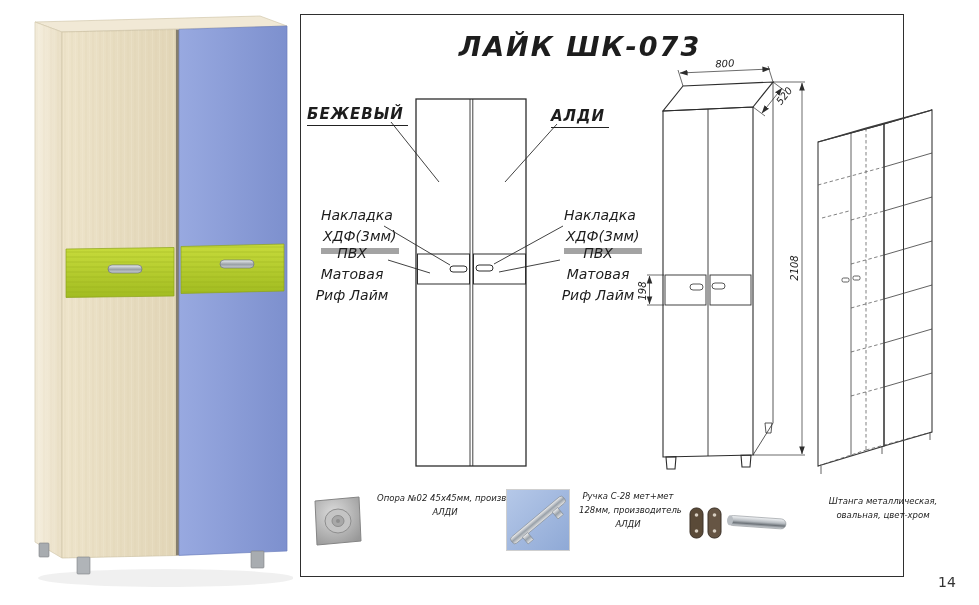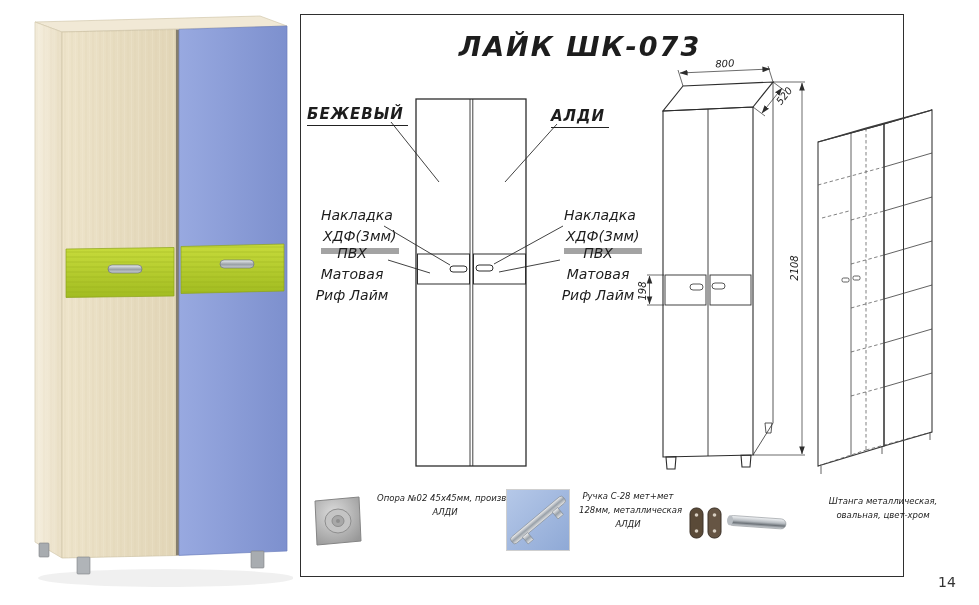--- a/index.html
+++ b/index.html
@@ -270,21 +270,21 @@
           </defs>
           <g transform="rotate(-40 31 30)">
             <rect x="-3" y="26" width="68" height="8" rx="3" fill="url(#met)" stroke="#7c848c" stroke-width="0.6"></rect>
             <rect x="8" y="33" width="7" height="9" fill="url(#met)" stroke="#7c848c" stroke-width="0.6"></rect>
             <rect x="47" y="33" width="7" height="9" fill="url(#met)" stroke="#7c848c" stroke-width="0.6"></rect>
           </g>
         </svg>
       </div>
       <div class="hw-caption cap-2">
         <div>Ручка С-28 мет+мет</div>
-        <div>128мм, металлическая</div>
+        <div>128мм, производитель</div>
         <div>АЛДИ</div>
       </div>
     </div>
 
     <div class="hw-item hw-item-3">
       <div class="hw-icon">
         <svg width="105" height="58" viewBox="0 0 105 58">
           <defs>
             <linearGradient id="chrome" x1="0" y1="0" x2="0" y2="1">
               <stop offset="0" stop-color="#f4f6f8"></stop>

